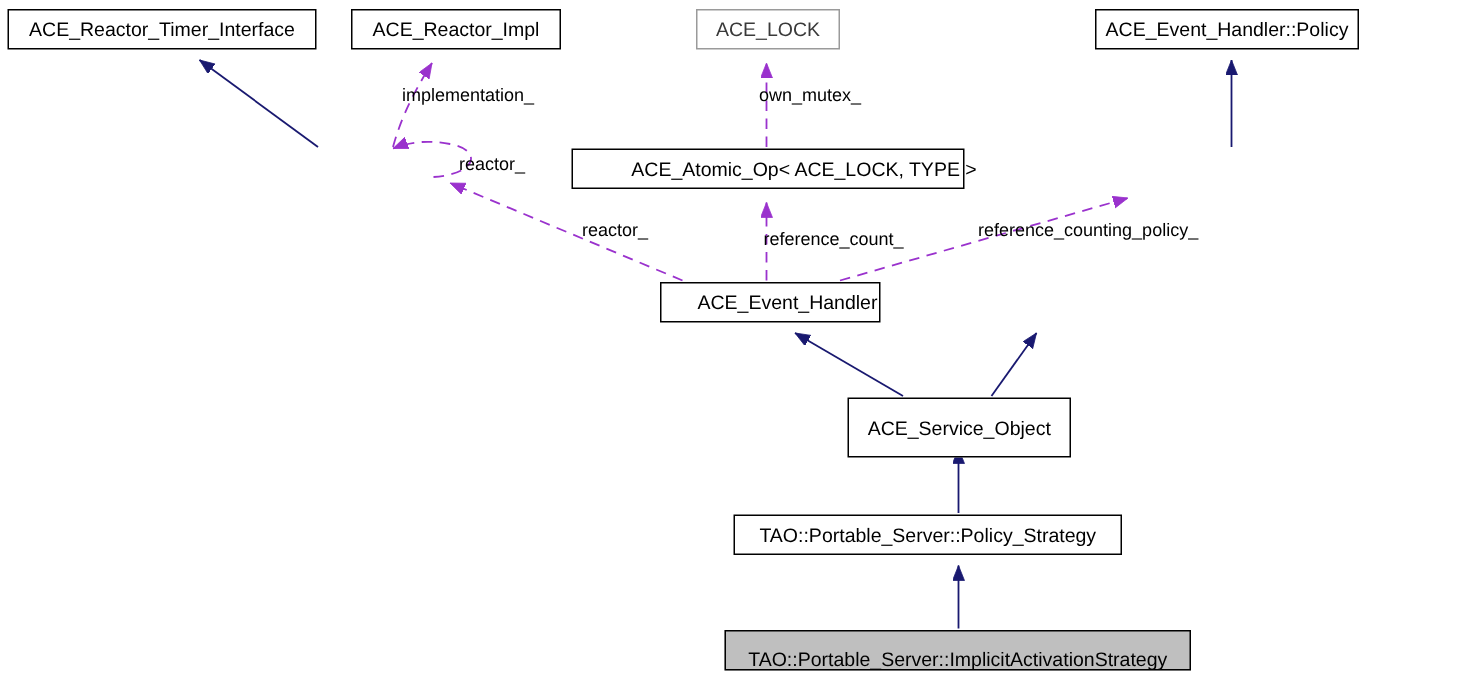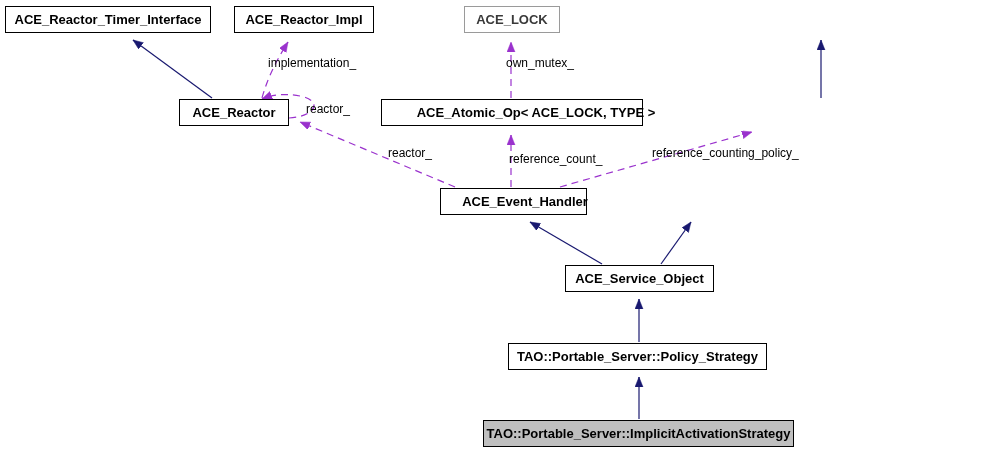--- a/index.html
+++ b/index.html
@@ -28,21 +28,20 @@
     display: flex;
     align-items: center;
     justify-content: center;
     background: #ffffff;
     border: 1px solid #000000;
     font-size: 13px;
     color: #000000;
     white-space: nowrap;
     line-height: 1;
     z-index: 5;
-    font-weight: bold;
   }
   .node.template-param {
     border: 1px solid #9a9a9a;
     color: #3a3a3a;
   }
   .node.focus {
     background: #bfbfbf;
     border: 1px solid #000000;
   }
   .edge-label {
@@ -106,44 +105,44 @@
   </div>
 
   <div class="node template-param" style="left:464px; top:6px; width:96px; height:27px;">
     <span>ACE_LOCK</span>
   </div>
 
   <div class="node" style="left:234px; top:6px; width:140px; height:27px;">
     <span>ACE_Reactor_Impl</span>
   </div>
 
+  <div class="node" style="left:730px; top:6px; width:176px; height:27px;">
+    <span>ACE_Event_Handler::Policy</span>
+  </div>
 
-  <div class="node" style="left:179px; top:99px; width:110px; height:27px;">
-    <span>ACE_Reactor</span>
-  </div>
 
   <div class="node" style="left:381px; top:99px; width:262px; height:27px;padding-left:48px;">
     <span>ACE_Atomic_Op&lt; ACE_LOCK, TYPE &gt;</span>
   </div>
 
 
   <div class="node" style="left:440px; top:188px; width:147px; height:27px;padding-left:23px;">
     <span>ACE_Event_Handler</span>
   </div>
 
 
-  <div class="node" style="left:565px; top:265px; width:149px; height:27px;">
+  <div class="node" style="left:565px; top:265px; width:149px; height:40px;">
     <span>ACE_Service_Object</span>
   </div>
 
-  <div class="node" style="left:508px; top:343px; width:259px; height:27px;">
+  <div class="node" style="left:489px; top:343px; width:259px; height:27px;">
     <span>TAO::Portable_Server::Policy_Strategy</span>
   </div>
 
-  <div class="node focus" style="left:483px; top:420px; width:311px; height:27px;">
+  <div class="node focus" style="left:483px; top:420px; width:311px; height:27px;align-items:flex-end;">
     <span>TAO::Portable_Server::ImplicitActivationStrategy</span>
   </div>
 
   <div class="edge-label" style="left:268px; top:57px;">implementation_</div>
 
   <div class="edge-label" style="left:506px; top:57px;">own_mutex_</div>
 
   <div class="edge-label" style="left:306px; top:103px;">reactor_</div>
 
   <div class="edge-label" style="left:388px; top:147px;">reactor_</div>

